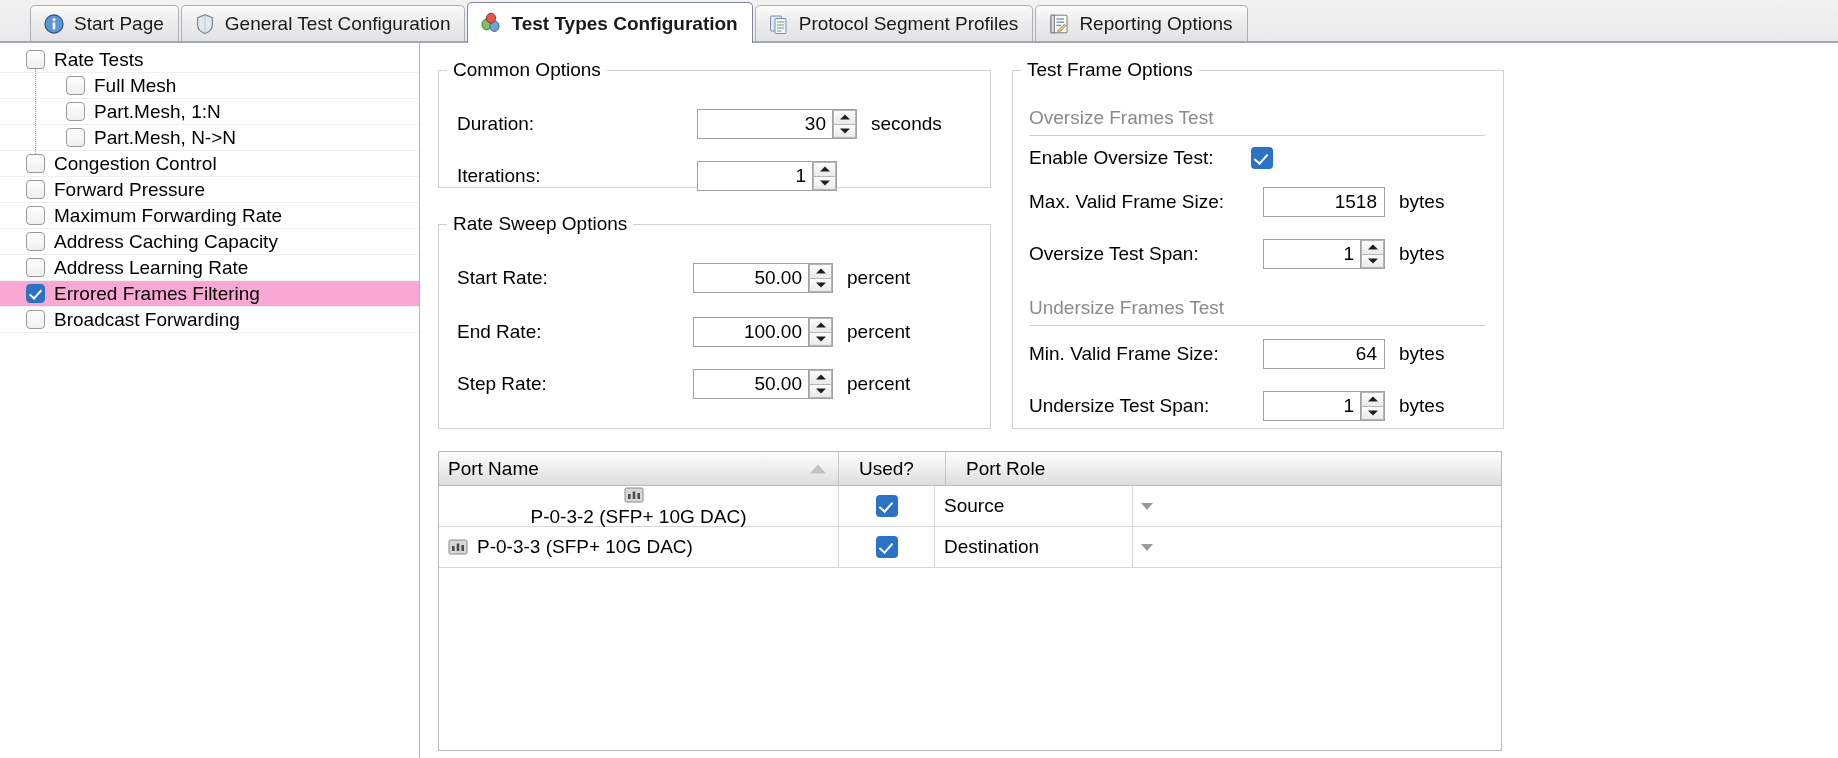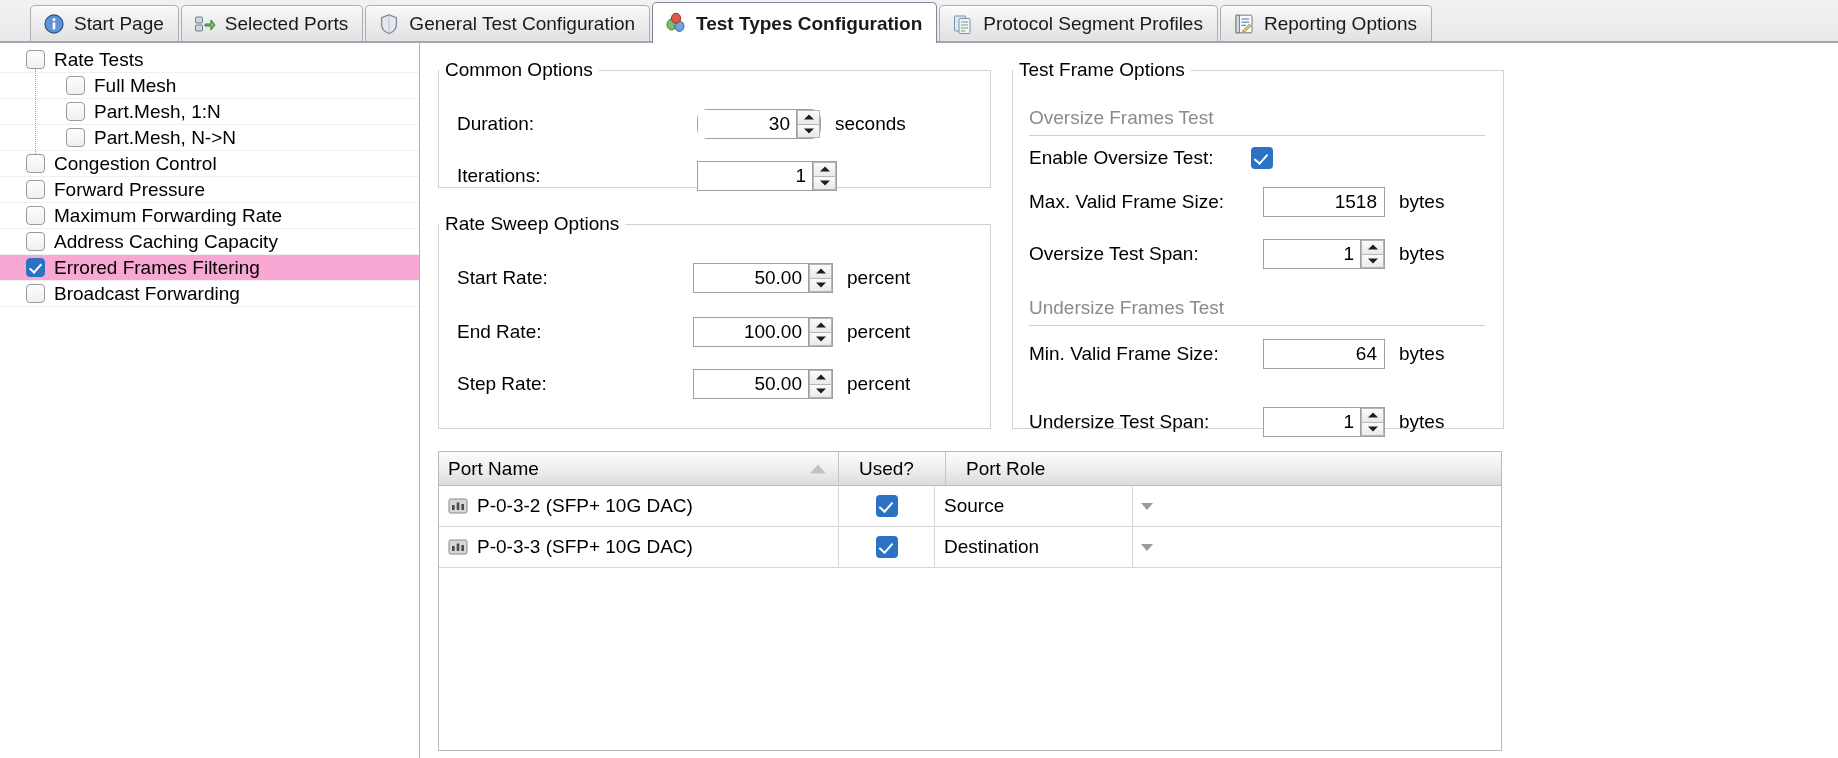--- a/index.html
+++ b/index.html
@@ -126,20 +126,21 @@
 
   fieldset.grp {
     position: absolute;
     margin: 0;
     padding: 0;
     border: 1px solid #d2d2d2;
     background: transparent;
   }
   fieldset.grp > legend {
     padding: 0 6px;
+    margin-left: 8px;
     font-size: 19px;
     color: #000;
   }
 
   .row {
     position: absolute;
     display: flex;
     align-items: center;
     white-space: nowrap;
   }
@@ -327,30 +328,20 @@
     <span class="ico">
       <svg width="22" height="22" viewBox="0 0 22 22">
         <circle cx="11" cy="11" r="9" fill="#5e93d4" stroke="#31598f" stroke-width="1.3"></circle>
         <circle cx="11" cy="6.6" r="1.5" fill="#ffffff"></circle>
         <rect x="9.7" y="9.3" width="2.6" height="7.2" rx="1.1" fill="#ffffff"></rect>
       </svg>
     </span>
     <span class="tab-label">Start Page</span>
   </div>
 
-  <div class="tab">
-    <span class="ico">
-      <svg width="22" height="22" viewBox="0 0 22 22">
-        <rect x="1.5" y="4" width="7" height="6" rx="1" fill="#cfd6e0" stroke="#6d7c90" stroke-width="1"></rect>
-        <rect x="1.5" y="12" width="7" height="6" rx="1" fill="#cfd6e0" stroke="#6d7c90" stroke-width="1"></rect>
-        <path d="M11 11 L17 11 L17 7 L21 12 L17 17 L17 13 L11 13 Z" fill="#79c167" stroke="#3f7b33" stroke-width="1"></path>
-      </svg>
-    </span>
-    <span class="tab-label">Selected Ports</span>
-  </div>
 
   <div class="tab">
     <span class="ico">
       <svg width="22" height="22" viewBox="0 0 22 22">
         <path d="M11 1.8 L18.4 4.6 L18.4 11.6 C18.4 16.2 15 19.2 11 20.6 C7 19.2 3.6 16.2 3.6 11.6 L3.6 4.6 Z" fill="#e4e8ee" stroke="#808a97" stroke-width="1.3"></path>
         <path d="M11 1.8 L11 20.6" stroke="#b3bcc7" stroke-width="0.9"></path>
       </svg>
     </span>
     <span class="tab-label">General Test Configuration</span>
   </div>
@@ -439,20 +430,24 @@
       <div class="tnode">
         <span class="cb"></span>
         <span class="tlabel">Maximum Forwarding Rate</span>
       </div>
 
       <div class="tnode">
         <span class="cb"></span>
         <span class="tlabel">Address Caching Capacity</span>
       </div>
 
+      <div class="tnode">
+        <span class="cb"></span>
+        <span class="tlabel">Address Learning Rate</span>
+      </div>
 
       <div class="tnode sel">
         <span class="cb on"></span>
         <span class="tlabel">Errored Frames Filtering</span>
       </div>
 
       <div class="tnode">
         <span class="cb"></span>
         <span class="tlabel">Broadcast Forwarding</span>
       </div>
@@ -460,21 +455,21 @@
     </div>
   </div>
 
   <div id="right">
 
     <fieldset class="grp" style="left:18px; top:16px; width:551px; height:127px;">
       <legend>Common Options</legend>
 
       <div class="row" style="left:18px; top:28px;">
         <span class="flabel" style="width:240px;">Duration:</span>
-        <span class="numfield" style="width:124px;border-radius:10px;">
+        <span class="numfield" style="width:160px;">
           <span class="val">30</span>
           <span class="spin">
             <div class="up">
                 <i class="arw"></i>
               </div>
             <div class="dn">
                 <i class="arw"></i>
               </div>
           </span>
         </span>
@@ -584,21 +579,21 @@
 
       <div class="subhdr" style="left:16px; top:216px;">Undersize Frames Test</div>
       <div class="subrule" style="left:16px; top:244px; width:456px;"></div>
 
       <div class="row" style="left:16px; top:258px;">
         <span class="flabel" style="width:234px;">Min. Valid Frame Size:</span>
         <span class="plainfield" style="width:122px;">64</span>
         <span class="unit" style="margin-left:14px;">bytes</span>
       </div>
 
-      <div class="row" style="left:16px; top:326px;">
+      <div class="row" style="left:16px; top:310px;">
         <span class="flabel" style="width:234px;">Undersize Test Span:</span>
         <span class="numfield" style="width:122px;">
           <span class="val">1</span>
           <span class="spin">
             <div class="up">
                 <i class="arw"></i>
               </div>
             <div class="dn">
                 <i class="arw"></i>
               </div>
@@ -613,56 +608,56 @@
       <div class="thead">
         <div class="th" style="width:400px;">
           <span>Port Name</span>
           <span class="sortarrow"></span>
         </div>
         <div class="th" style="width:96px;">
           <span>Used?</span>
         </div>
         <div class="th" style="width:226px; border-right:none;">
           <span>Port Role</span>
+        </div>
+      </div>
+
+      <div class="trow">
+        <div class="td" style="width:400px;flex-direction:column;">
+          <span class="portico">
+            <svg width="20" height="18" viewBox="0 0 20 18">
+              <rect x="1" y="2" width="18" height="14" rx="1.5" fill="#d7d7d7" stroke="#8a8a8a" stroke-width="1"></rect>
+              <rect x="4" y="8" width="2.6" height="5" fill="#4c4c4c"></rect>
+              <rect x="8.7" y="5.5" width="2.6" height="7.5" fill="#4c4c4c"></rect>
+              <rect x="13.4" y="7" width="2.6" height="6" fill="#4c4c4c"></rect>
+            </svg>
+          </span>
+          <span>P-0-3-2 (SFP+ 10G DAC)</span>
+        </div>
+        <div class="td center" style="width:96px;">
+          <span class="bluechk"></span>
+        </div>
+        <div class="td" style="width:226px; padding:0 0 0 9px; border-right:none;">
+          <span class="cellselect">
+            <span>Source</span>
+            <span class="dd-arrow"></span>
+          </span>
         </div>
       </div>
 
       <div class="trow">
         <div class="td" style="width:400px;">
           <span class="portico">
             <svg width="20" height="18" viewBox="0 0 20 18">
               <rect x="1" y="2" width="18" height="14" rx="1.5" fill="#d7d7d7" stroke="#8a8a8a" stroke-width="1"></rect>
               <rect x="4" y="8" width="2.6" height="5" fill="#4c4c4c"></rect>
               <rect x="8.7" y="5.5" width="2.6" height="7.5" fill="#4c4c4c"></rect>
               <rect x="13.4" y="7" width="2.6" height="6" fill="#4c4c4c"></rect>
             </svg>
           </span>
-          <span>P-0-3-2 (SFP+ 10G DAC)</span>
-        </div>
-        <div class="td center" style="width:96px;">
-          <span class="bluechk"></span>
-        </div>
-        <div class="td" style="width:226px; padding:0 0 0 9px; border-right:none;">
-          <span class="cellselect">
-            <span>Source</span>
-            <span class="dd-arrow"></span>
-          </span>
-        </div>
-      </div>
-
-      <div class="trow">
-        <div class="td" style="width:400px;">
-          <span class="portico">
-            <svg width="20" height="18" viewBox="0 0 20 18">
-              <rect x="1" y="2" width="18" height="14" rx="1.5" fill="#d7d7d7" stroke="#8a8a8a" stroke-width="1"></rect>
-              <rect x="4" y="8" width="2.6" height="5" fill="#4c4c4c"></rect>
-              <rect x="8.7" y="5.5" width="2.6" height="7.5" fill="#4c4c4c"></rect>
-              <rect x="13.4" y="7" width="2.6" height="6" fill="#4c4c4c"></rect>
-            </svg>
-          </span>
           <span>P-0-3-3 (SFP+ 10G DAC)</span>
         </div>
         <div class="td center" style="width:96px;">
           <span class="bluechk"></span>
         </div>
         <div class="td" style="width:226px; padding:0 0 0 9px; border-right:none;">
           <span class="cellselect">
             <span>Destination</span>
             <span class="dd-arrow"></span>
           </span>

